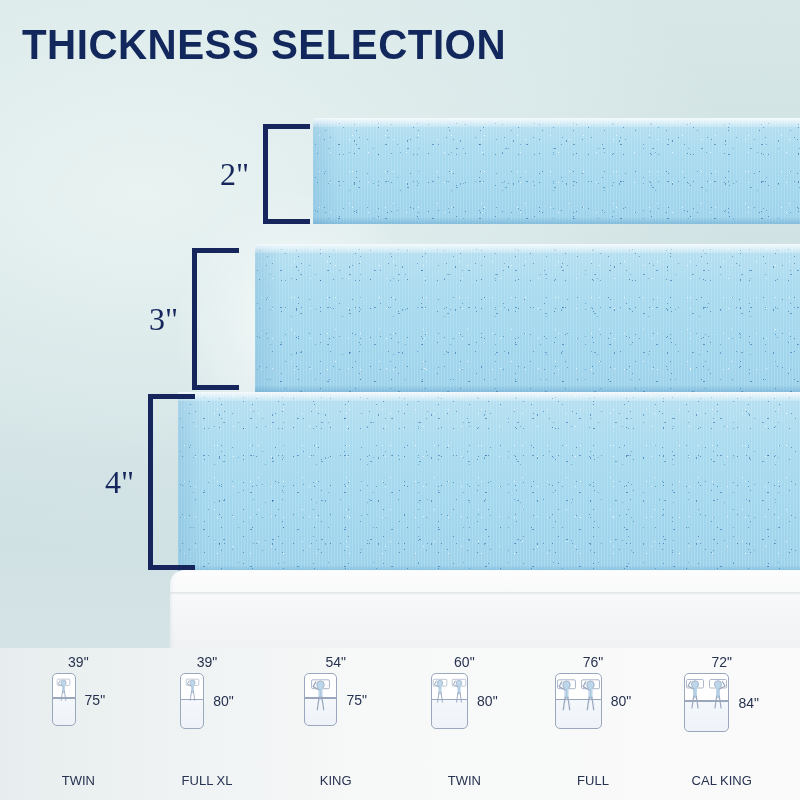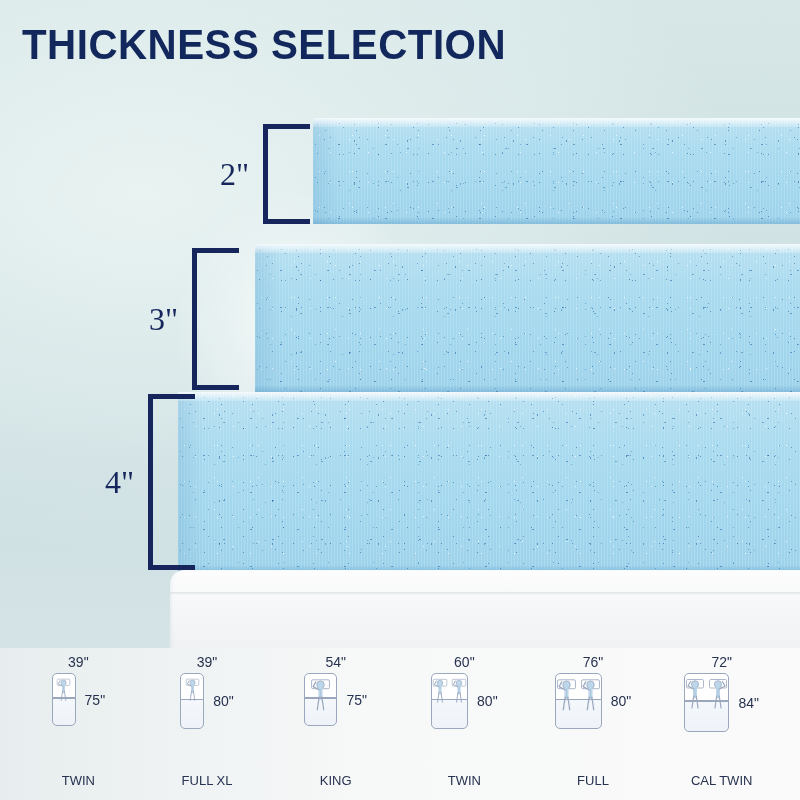--- a/index.html
+++ b/index.html
@@ -492,18 +492,18 @@
     <path d="M20 19.8 L20 37" stroke="#9aa7bd" stroke-width="1.3" fill="none" opacity="0.5"></path>
     <path d="M17 22 L6 16 L11 7" fill="none" stroke="#9aa7bd" stroke-width="2.4" stroke-linecap="round" stroke-linejoin="round"></path>
     <path d="M17.5 36 L15 52 L14 60" fill="none" stroke="#9aa7bd" stroke-width="2.4" stroke-linecap="round" stroke-linejoin="round"></path>
     <path d="M22.5 36 L25 52 L26 60" fill="none" stroke="#9aa7bd" stroke-width="2.4" stroke-linecap="round" stroke-linejoin="round"></path>
   </svg>
                 </div>
         </div>
       </div>
       <div class="height-label">84"</div>
     </div>
-    <div class="size-name">CAL TWIN</div>
+    <div class="size-name">CAL KING</div>
   </div>
       </div>
   </div>
 
 </div>
 
 </body></html>

